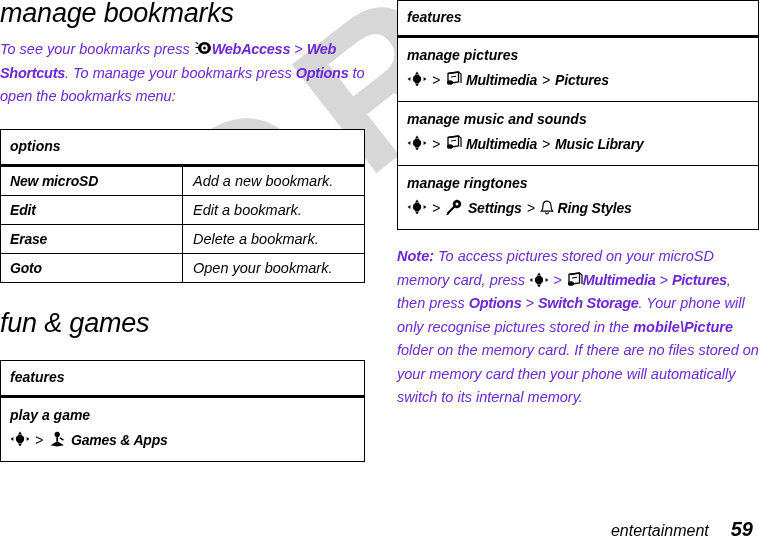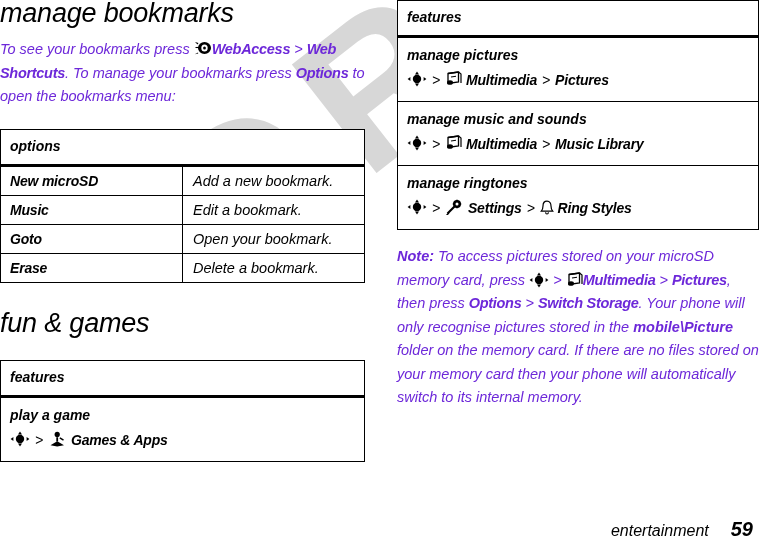--- a/index.html
+++ b/index.html
@@ -188,30 +188,30 @@
       <table class="mtab">
         <tbody>
             <tr>
           <td class="hdr" colspan="2">options</td>
         </tr>
         <tr>
           <td class="key">New microSD</td>
           <td class="val">Add a new bookmark.</td>
         </tr>
         <tr>
-          <td class="key">Music</td>
+          <td class="key">Edit</td>
           <td class="val">Edit a bookmark.</td>
+        </tr>
+        <tr>
+          <td class="key">Erase</td>
+          <td class="val">Delete a bookmark.</td>
         </tr>
         <tr>
           <td class="key">Goto</td>
           <td class="val">Open your bookmark.</td>
-        </tr>
-        <tr>
-          <td class="key">Erase</td>
-          <td class="val">Delete a bookmark.</td>
         </tr>
       </tbody>
         </table>
     </div>
 
     <h1 class="section-title" style="margin-top:25px;">fun &amp; games</h1>
 
     <div style="margin-top:22px;">
       <table class="mtab">
         <tbody>

